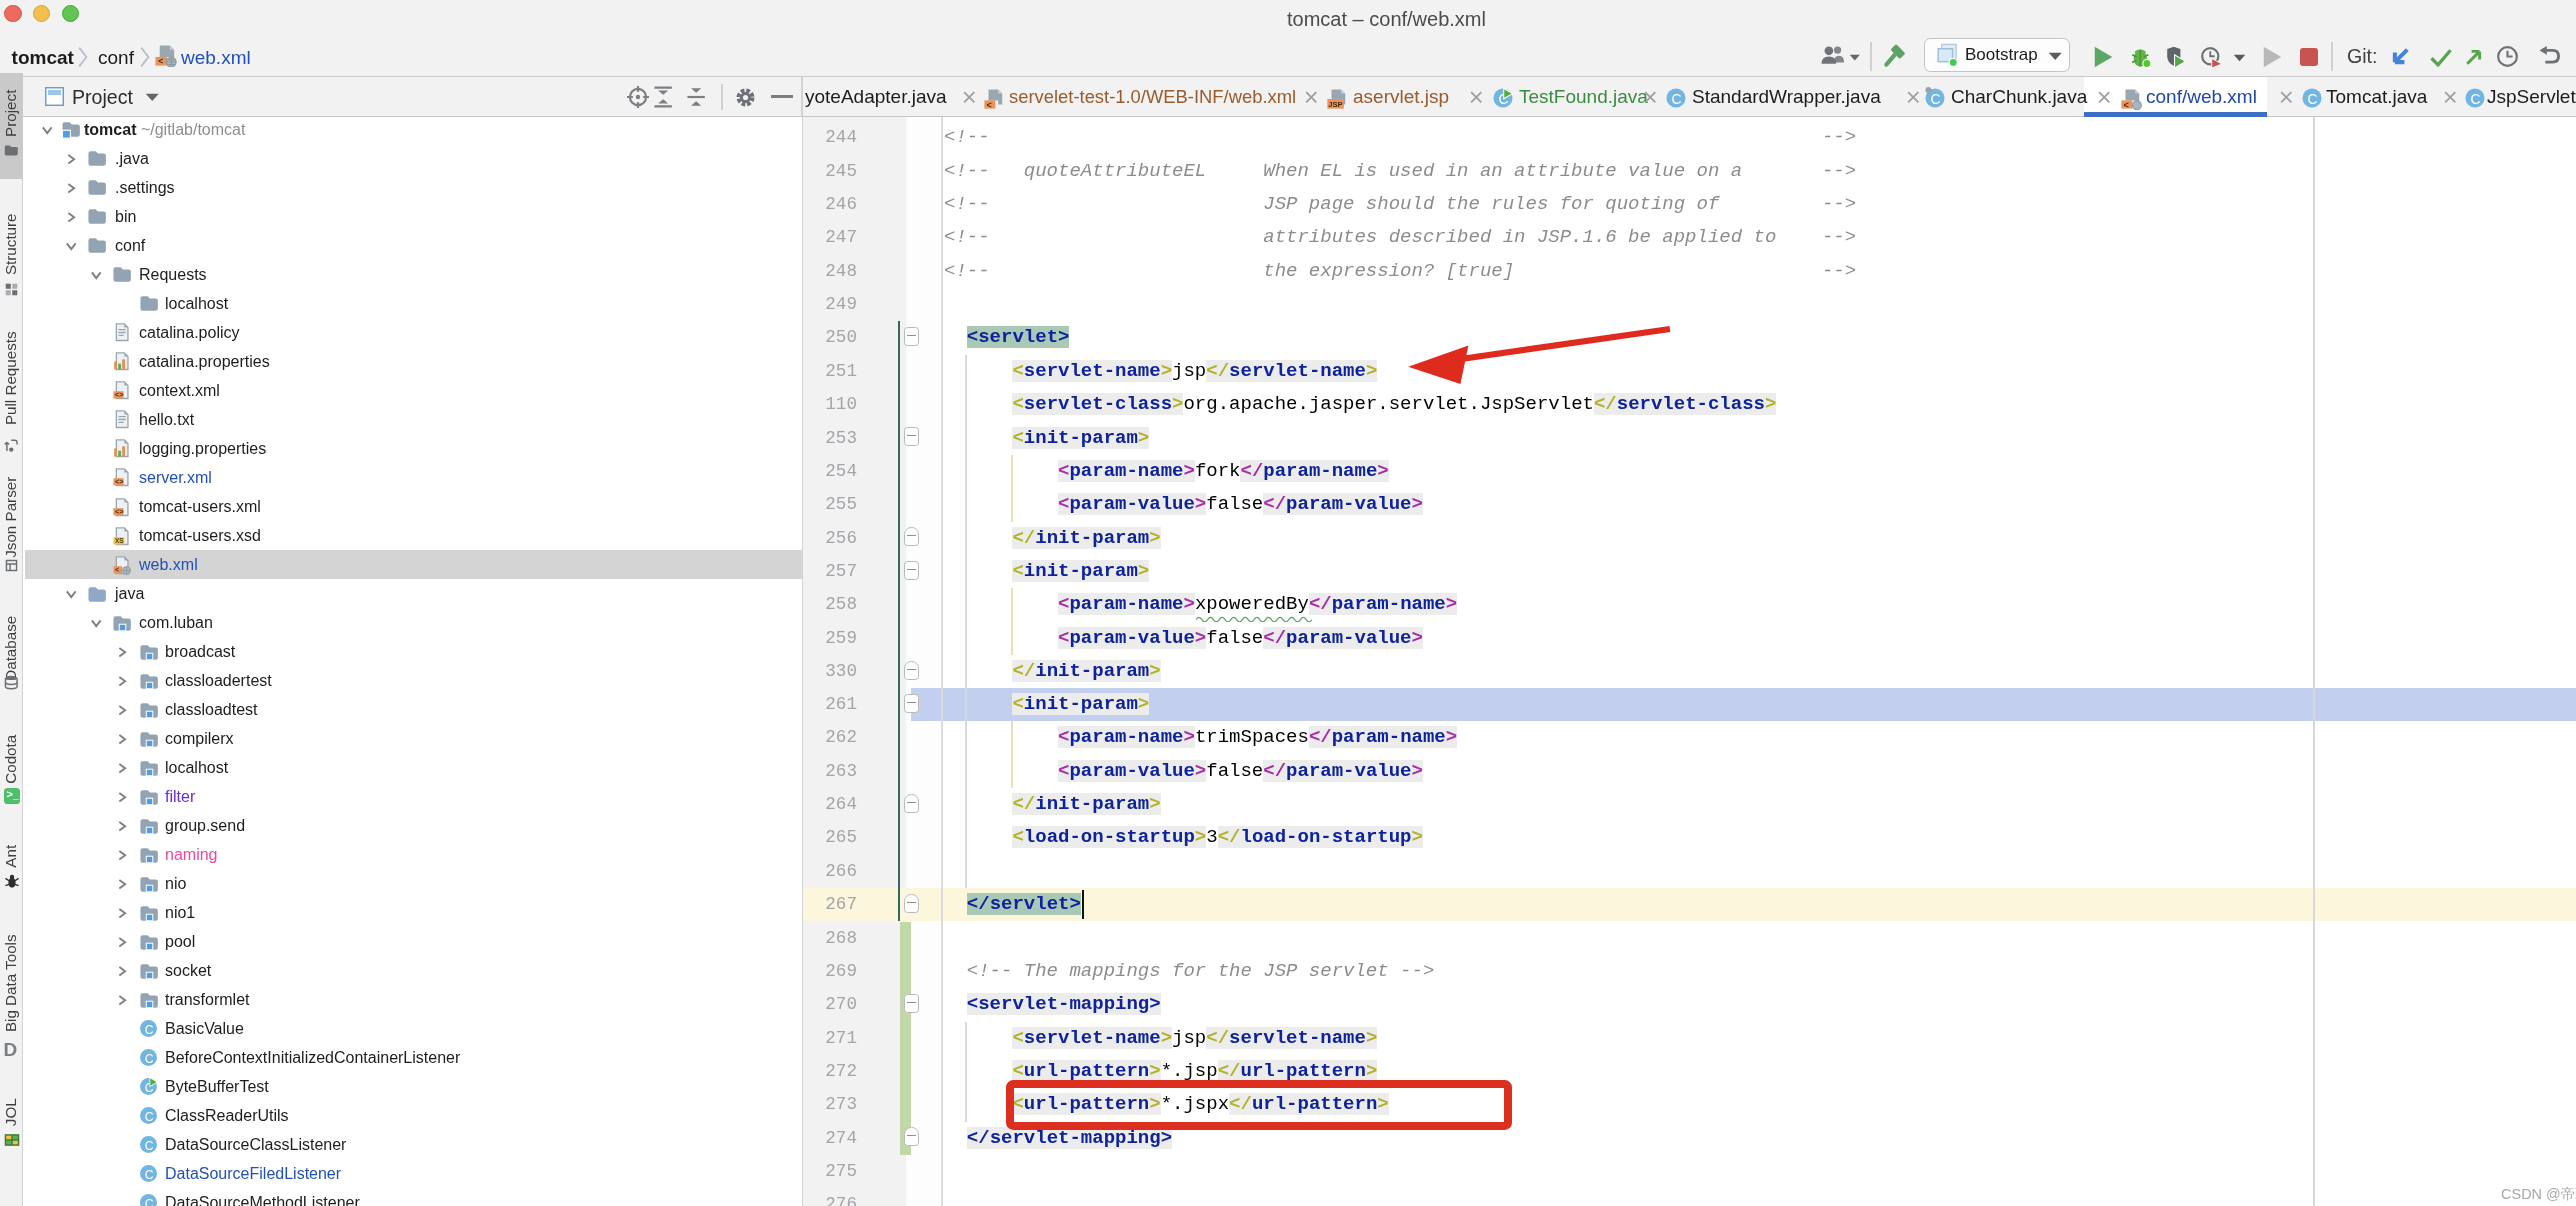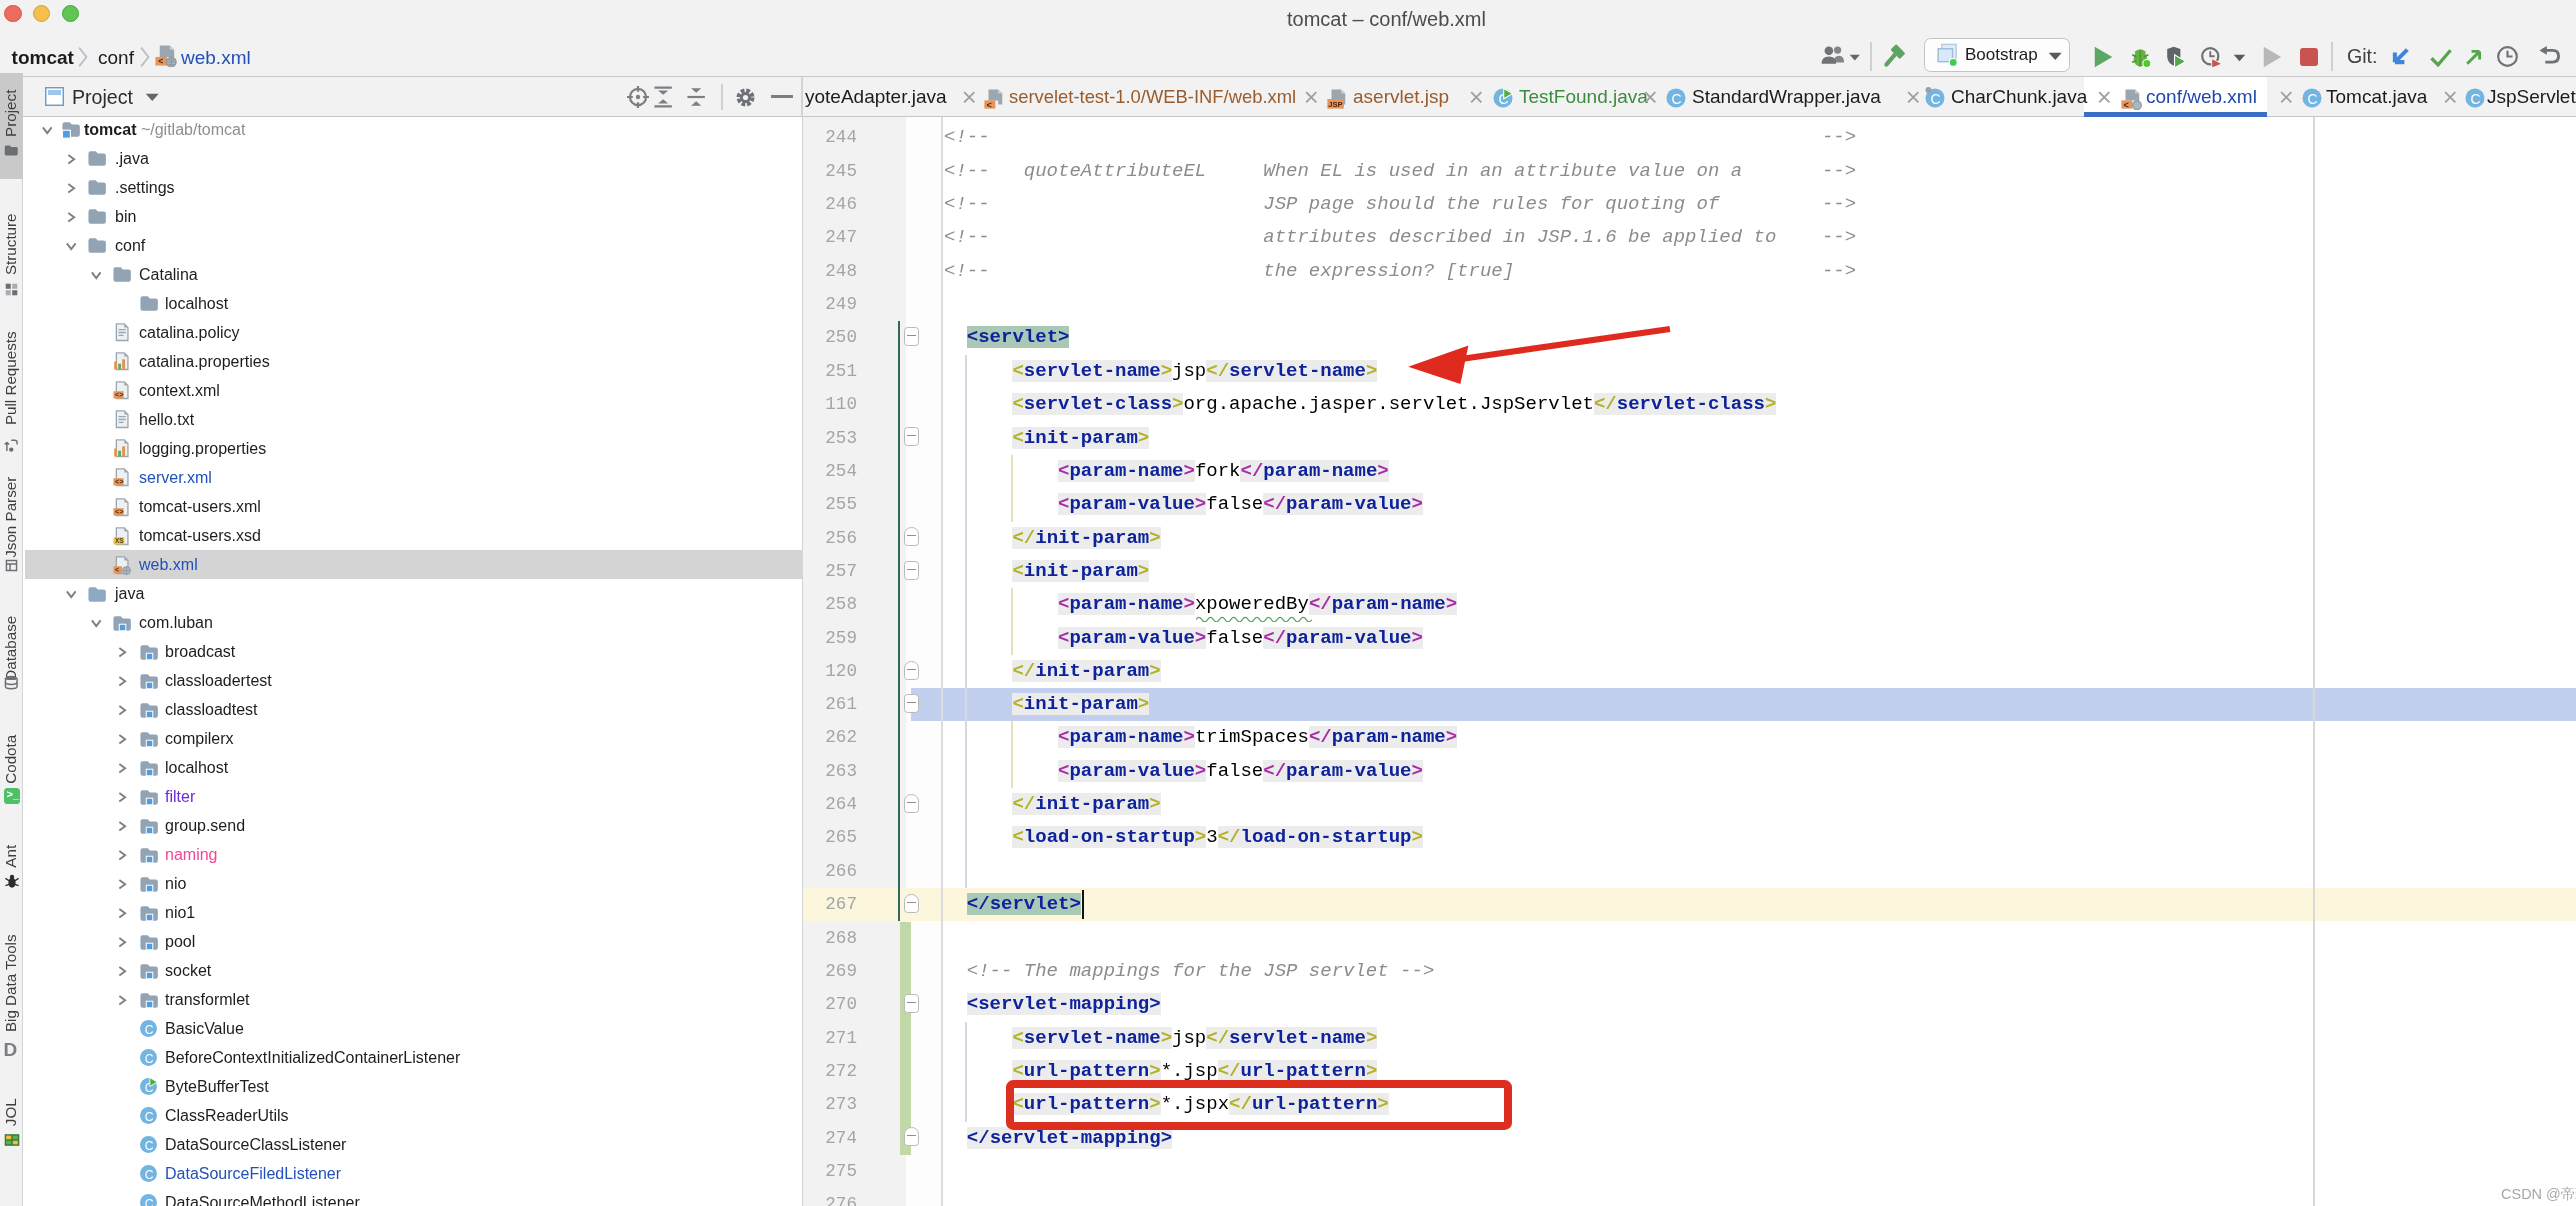--- a/index.html
+++ b/index.html
@@ -310,21 +310,21 @@
 <svg class="ic" width="20.3" height="19" style="left:87px;top:236px" viewBox="0 0 28 26">
     <path d="M2 6 q0-3 3-3 h7 l3 3 h8 q3 0 3 3 v11 q0 3-3 3 H5 q-3 0-3-3z" fill="#92a3b4"></path>
   </svg>
 <div class="tr" style="left:115px;top:231px;color:#1d1d1d">conf</div>
 <svg class="chev" width="14.5" height="14.5" style="left:89px;top:268px" viewBox="0 0 20 20">
     <path d="M4 6 L10 14 L16 6" fill="none" stroke="#7b7f83" stroke-width="2.6"></path>
   </svg>
 <svg class="ic" width="20.3" height="19" style="left:112px;top:265px" viewBox="0 0 28 26">
     <path d="M2 6 q0-3 3-3 h7 l3 3 h8 q3 0 3 3 v11 q0 3-3 3 H5 q-3 0-3-3z" fill="#92a3b4"></path>
   </svg>
-<div class="tr" style="left:139px;top:260px;color:#1d1d1d">Catalina</div>
+<div class="tr" style="left:139px;top:260px;color:#1d1d1d">Requests</div>
 <svg class="ic" width="20.3" height="19" style="left:139px;top:294px" viewBox="0 0 28 26">
     <path d="M2 6 q0-3 3-3 h7 l3 3 h8 q3 0 3 3 v11 q0 3-3 3 H5 q-3 0-3-3z" fill="#92a3b4"></path>
   </svg>
 <div class="tr" style="left:165px;top:289px;color:#1d1d1d">localhost</div>
 <svg class="ic" width="20.3" height="19" style="left:112px;top:323px" viewBox="0 0 28 26">
     <path d="M6 1 h11 l5 5 v18 H6z" fill="#eef1f3" stroke="#9aa7b0" stroke-width="1.8"></path>
     <path d="M17 1 l5 5 h-5z" fill="#9aa7b0"></path>
     <path d="M9 9 h10 M9 13 h10 M9 17 h7" stroke="#9aa7b0" stroke-width="1.8"></path>
   </svg>
 <div class="tr" style="left:139px;top:318px;color:#1d1d1d">catalina.policy</div>
@@ -560,21 +560,21 @@
 <div class="num" style="top:321px">250</div>
 <div class="num" style="top:355px">251</div>
 <div class="num" style="top:388px">110</div>
 <div class="num" style="top:422px">253</div>
 <div class="num" style="top:455px">254</div>
 <div class="num" style="top:488px">255</div>
 <div class="num" style="top:522px">256</div>
 <div class="num" style="top:555px">257</div>
 <div class="num" style="top:588px">258</div>
 <div class="num" style="top:622px">259</div>
-<div class="num" style="top:655px">120</div>
+<div class="num" style="top:655px">330</div>
 <div class="num" style="top:688px">261</div>
 <div class="num" style="top:721px">262</div>
 <div class="num" style="top:755px">263</div>
 <div class="num" style="top:788px">264</div>
 <div class="num" style="top:821px">265</div>
 <div class="num" style="top:855px">266</div>
 <div class="num" style="top:888px">267</div>
 <div class="num" style="top:922px">268</div>
 <div class="num" style="top:955px">269</div>
 <div class="num" style="top:988px">270</div>

